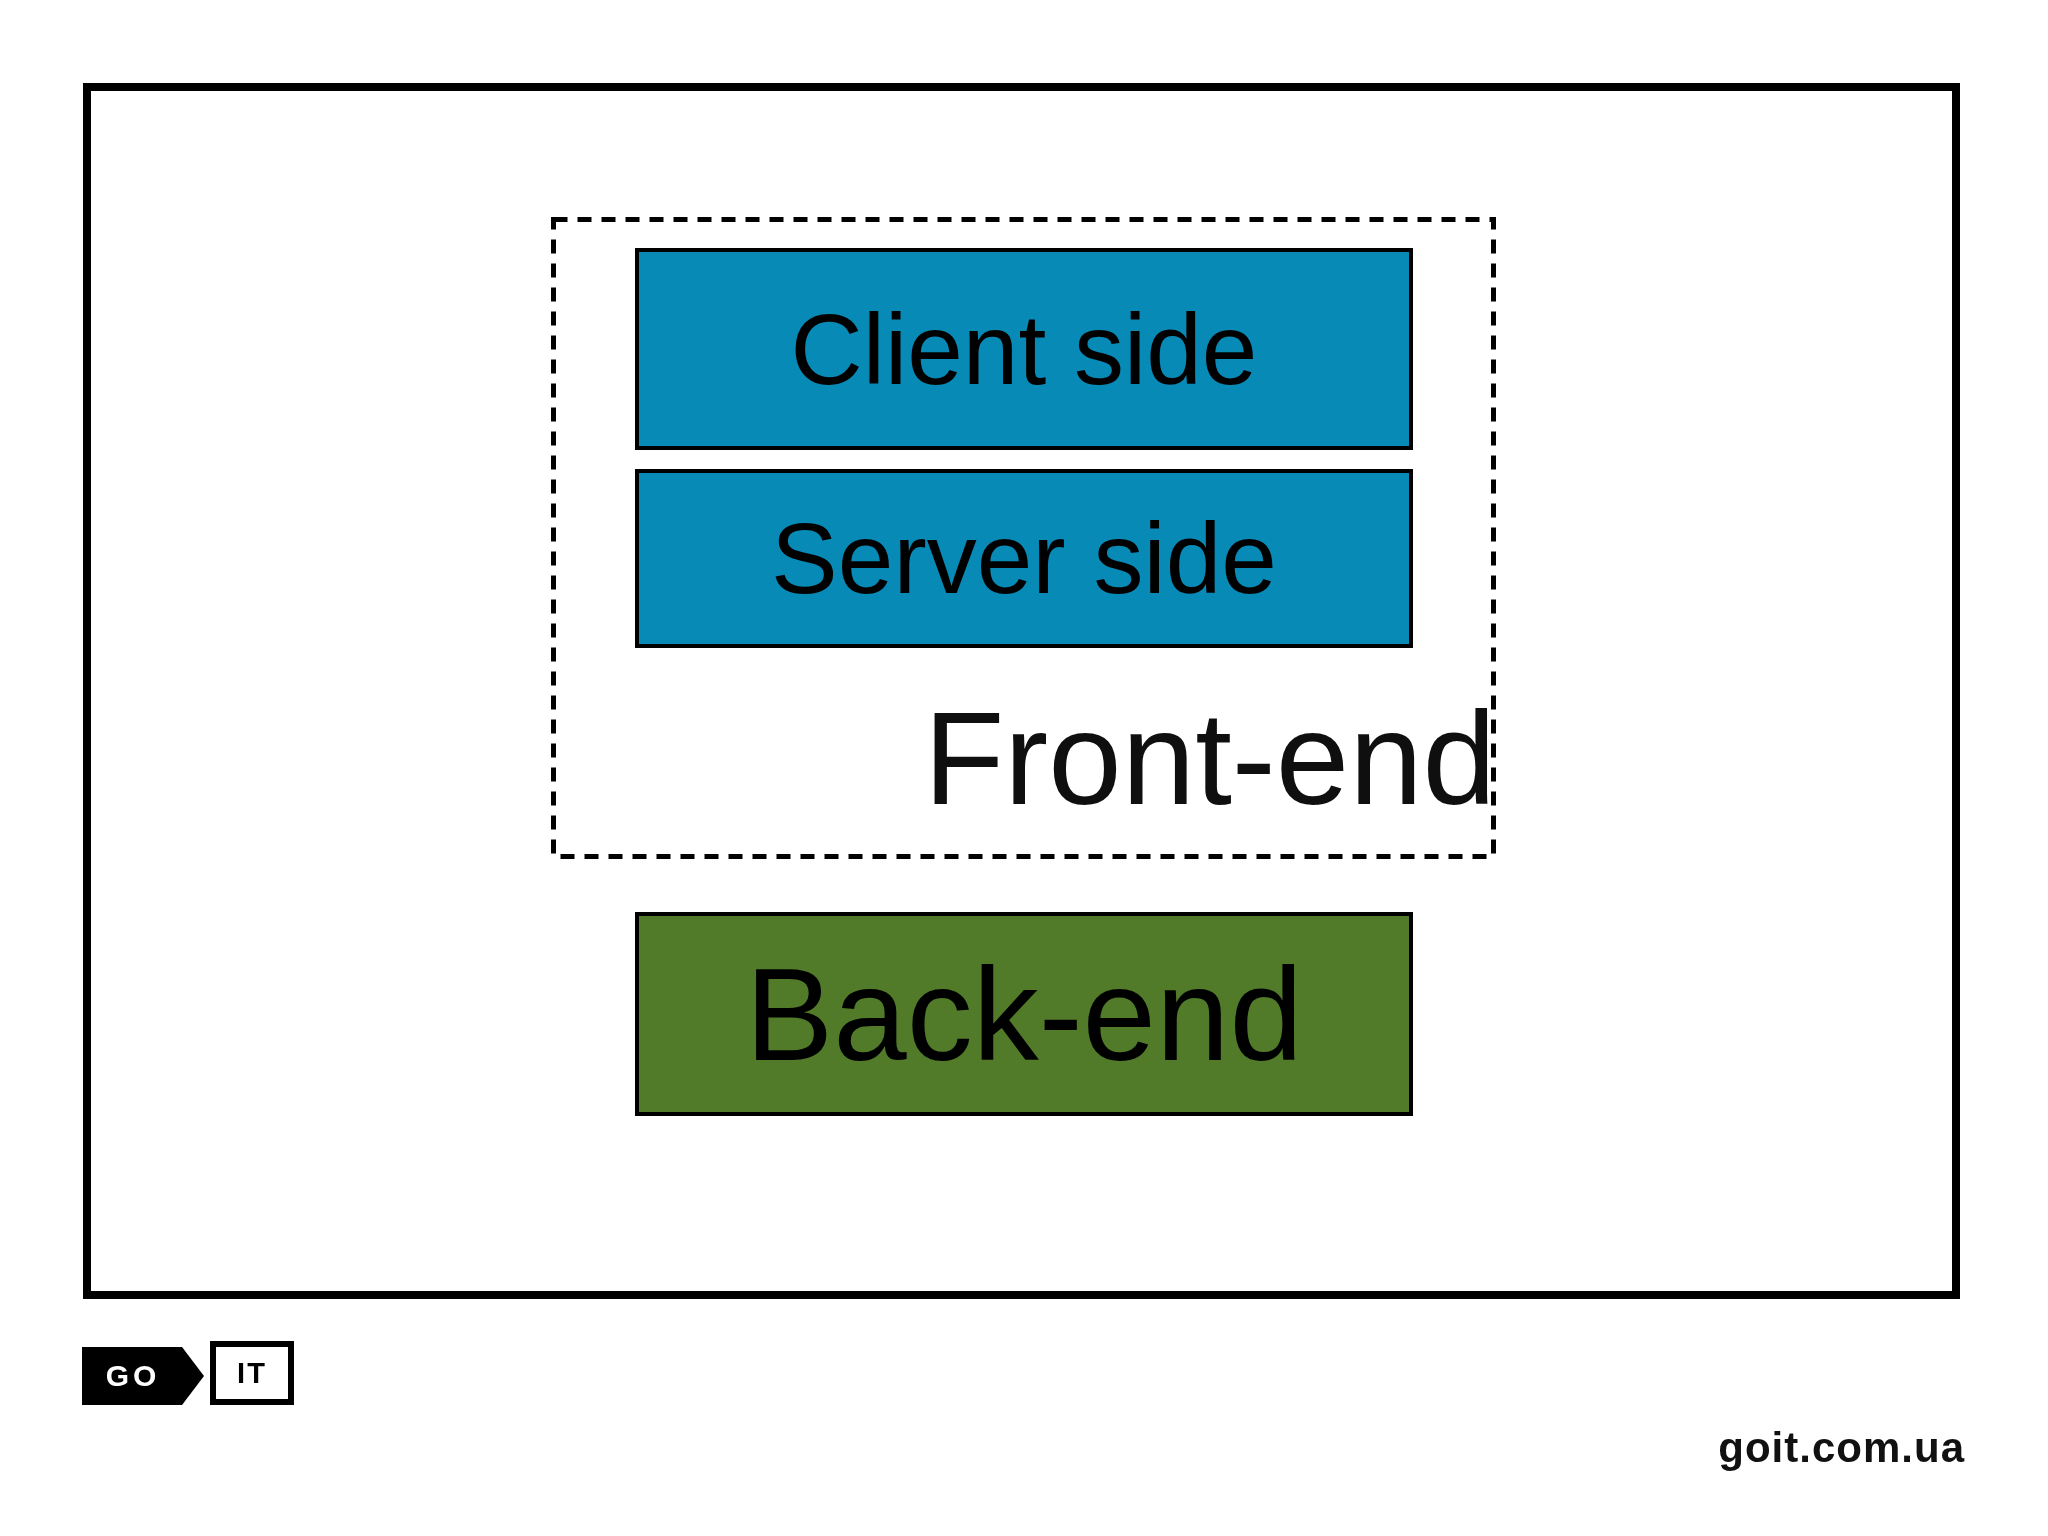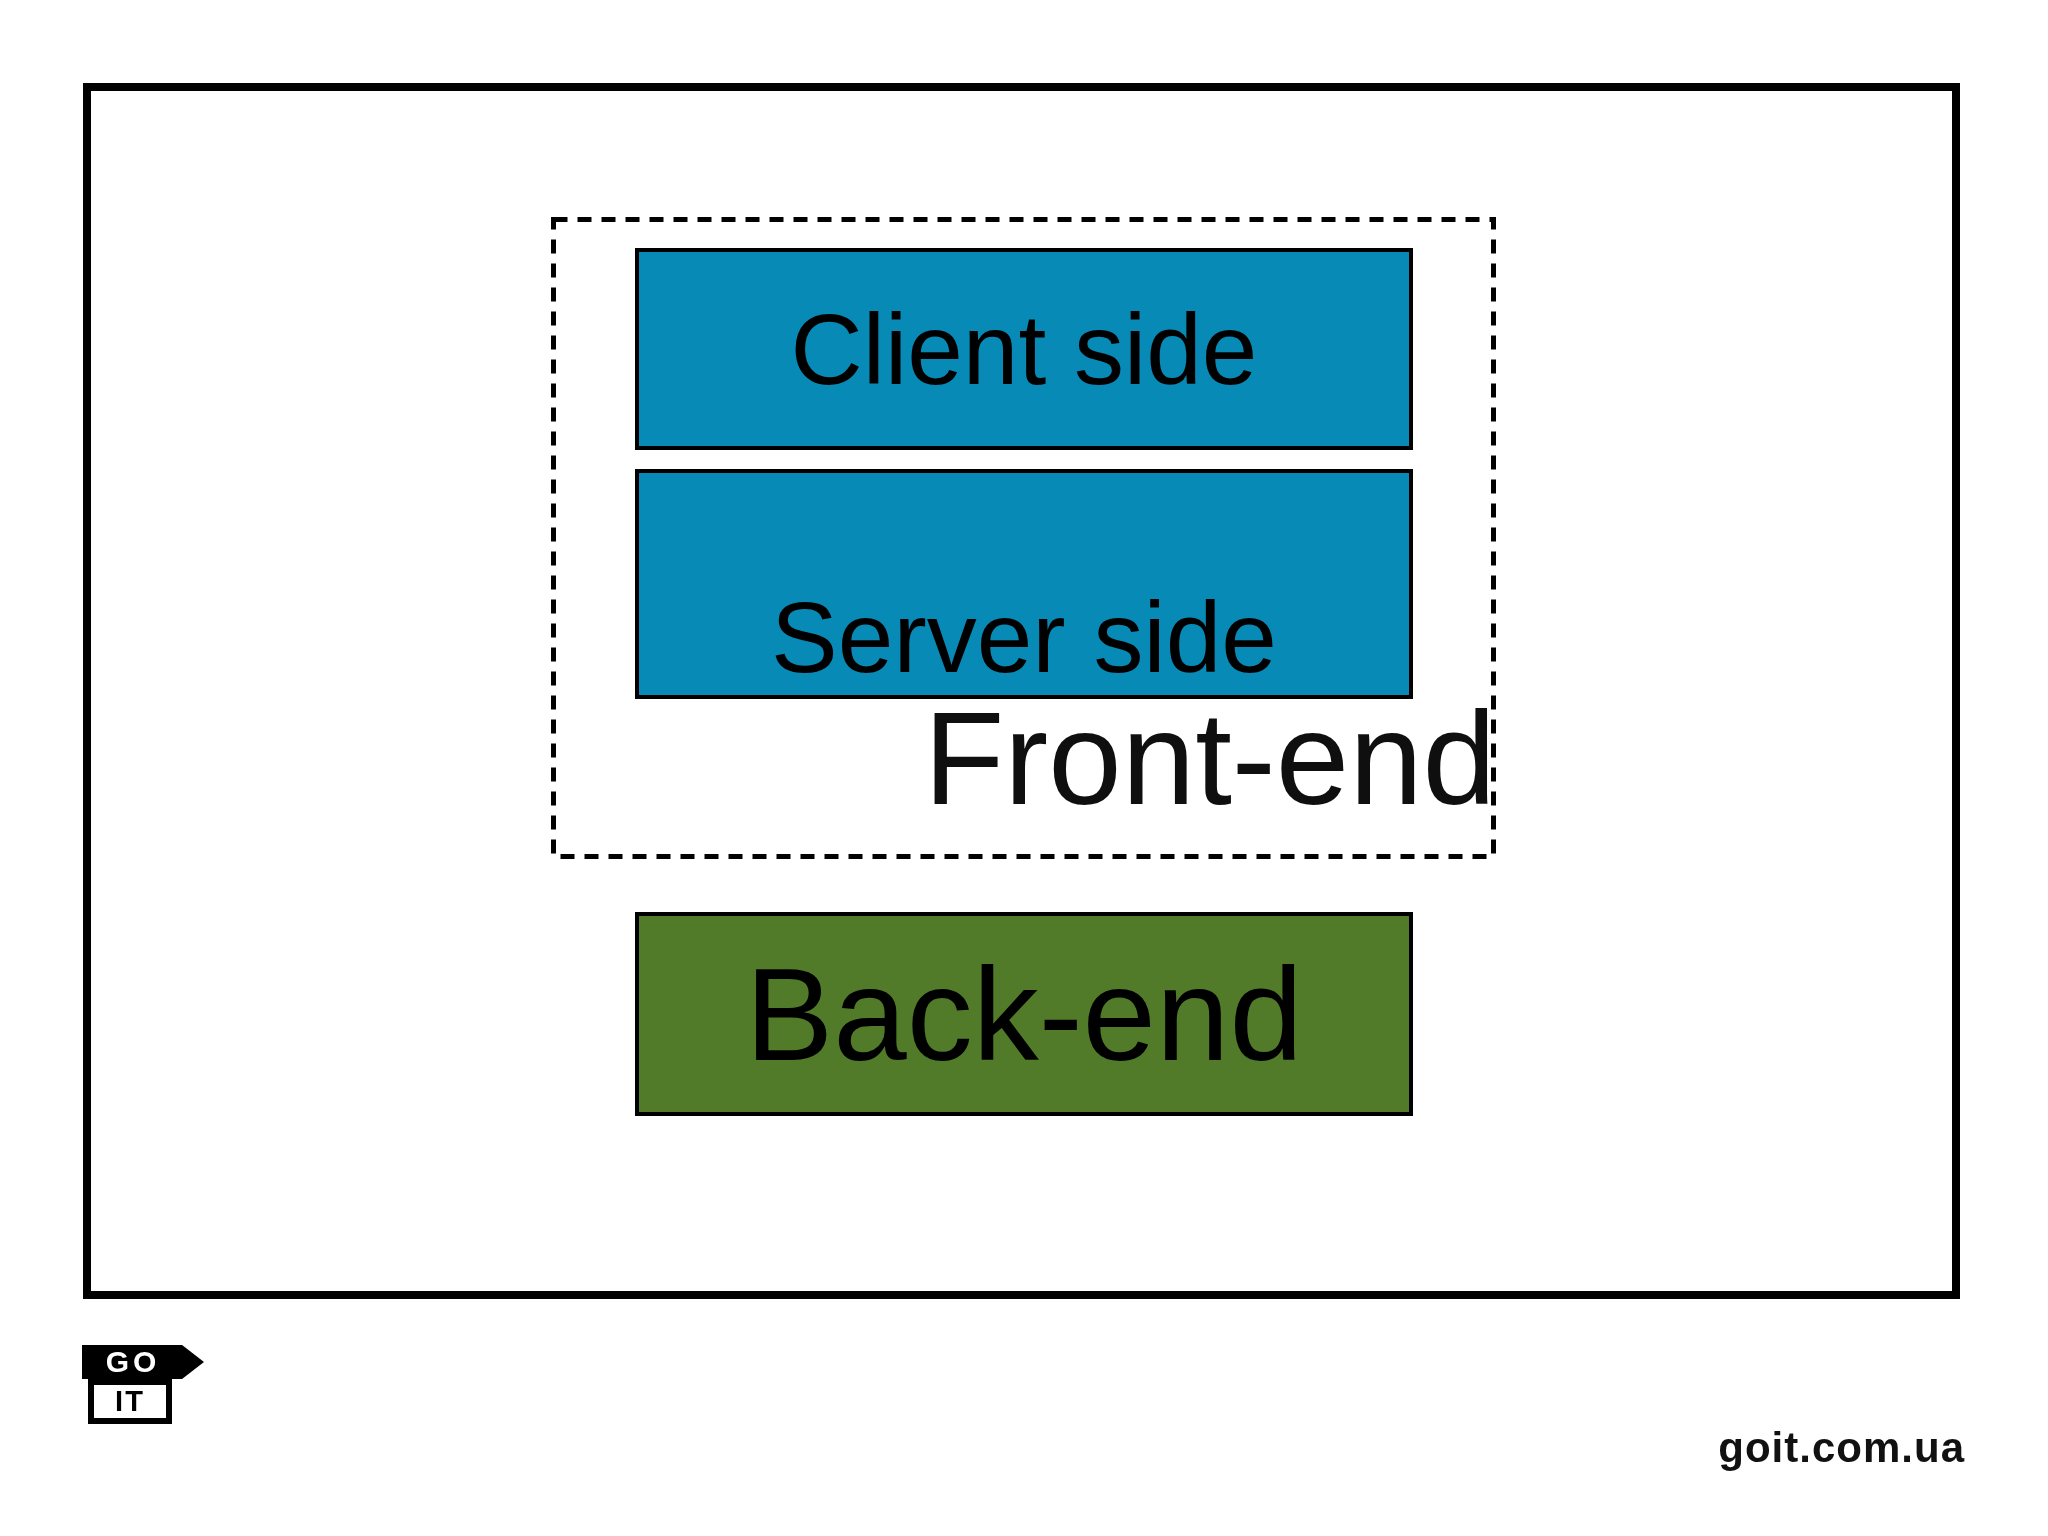--- a/index.html
+++ b/index.html
@@ -24,32 +24,32 @@
   .diagram-box {
     position:absolute;
     border:4px solid #000;
     box-sizing:border-box;
     display:flex; align-items:center; justify-content:center;
     color:#000000;
     font-weight:300;
     text-align:center;
   }
   .box-client  { left:635px; top:248px;  width:778px; height:202px; font-size:100px; }
-  .box-server  { left:635px; top:469px;  width:778px; height:230px; font-size:100px;align-items:flex-end; }
+  .box-server  { left:635px; top:469px;  width:778px; height:179px; font-size:100px; }
   .box-backend { left:635px; top:912px;  width:778px; height:204px; font-size:132px; }
   .frontend-label {
     position:absolute; left:551px; top:694px;
     width:945px; height:130px; line-height:130px;
     text-align:right;
     font-size:132px; font-weight:300;
     color:#0f0f0f;
   }
   .footer-logo {
     position:absolute; left:82px; top:1345px;
-    height:60px; display:flex; align-items:flex-start;flex-direction:column;
+    height:60px; display:flex; align-items:flex-end;
   }
   .go-tag {
     width:122px; height:58px;
     background:#000;
     clip-path:polygon(0 0, 82% 0, 100% 50%, 82% 100%, 0 100%);
     display:flex; align-items:center; justify-content:center;
     padding-right:20px; box-sizing:border-box;
     color:#fff; font-weight:800; font-size:30px; letter-spacing:4px;
   }
   .it-box {

